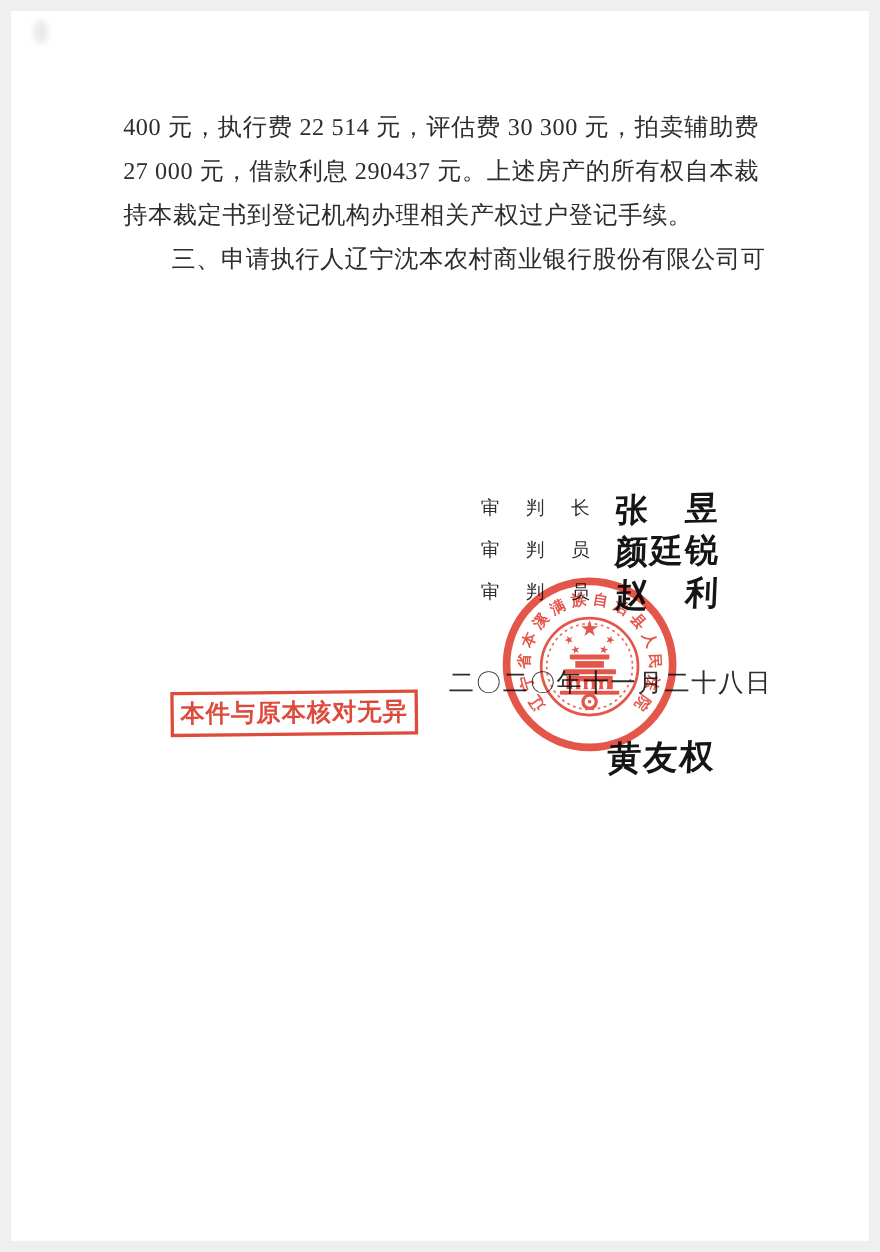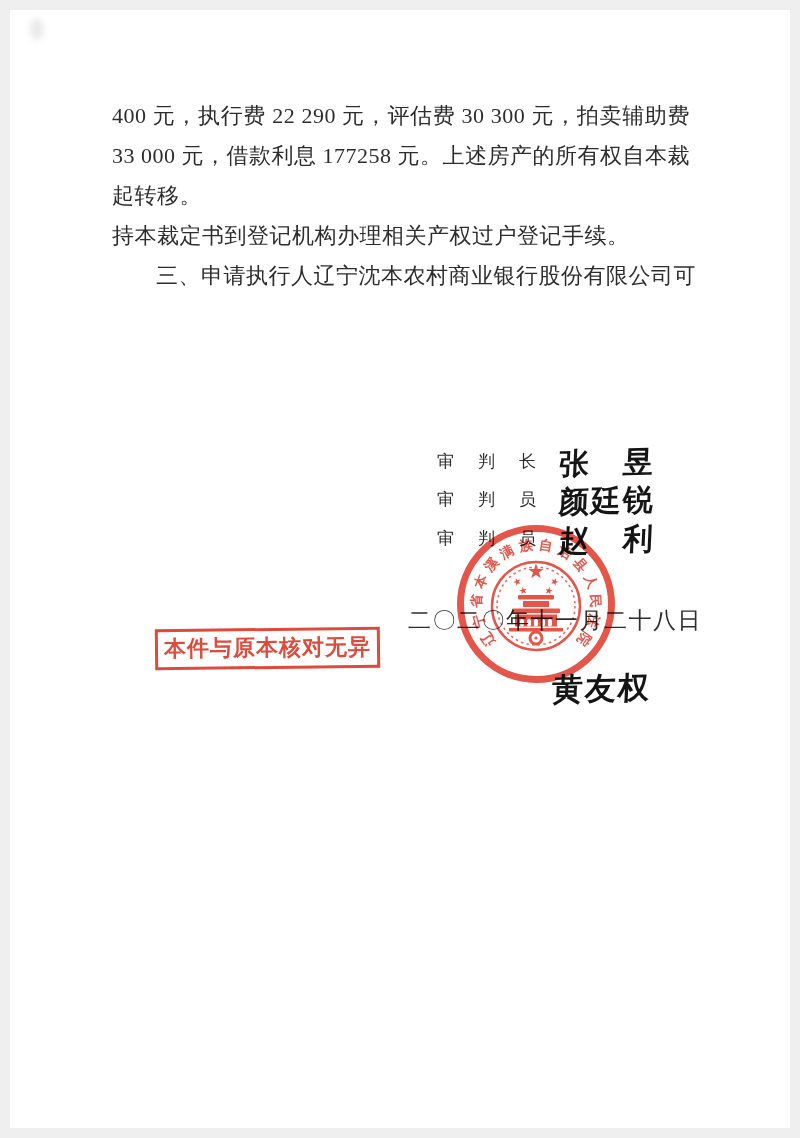--- a/index.html
+++ b/index.html
@@ -70,23 +70,22 @@
     mix-blend-mode:multiply;opacity:.92;
   }
 </style>
 </head>
 <body>
 
 <div class="paper">
   <div class="smudge"></div>
 
   <div class="body-text">
-    <div class="line just">400 元，执行费 22 290 元，评估费 30 300 元，拍卖辅助费</div>
-    <div class="line just">33 000 元，借款利息 177258 元。上述房产的所有权自本裁</div>
-    <div class="line">起转移。</div>
+    <div class="line just">400 元，执行费 22 514 元，评估费 30 300 元，拍卖辅助费</div>
+    <div class="line just">27 000 元，借款利息 290437 元。上述房产的所有权自本裁</div>
     <div class="line">持本裁定书到登记机构办理相关产权过户登记手续。</div>
     <div class="line indent">三、申请执行人辽宁沈本农村商业银行股份有限公司可</div>
   </div>
 
   <div class="sig-row row-judge1">
     <span class="sig-role">审判长</span>
     <span class="sig-name">张　昱</span>
   </div>
   <div class="sig-row row-judge2">
     <span class="sig-role">审判员</span>

